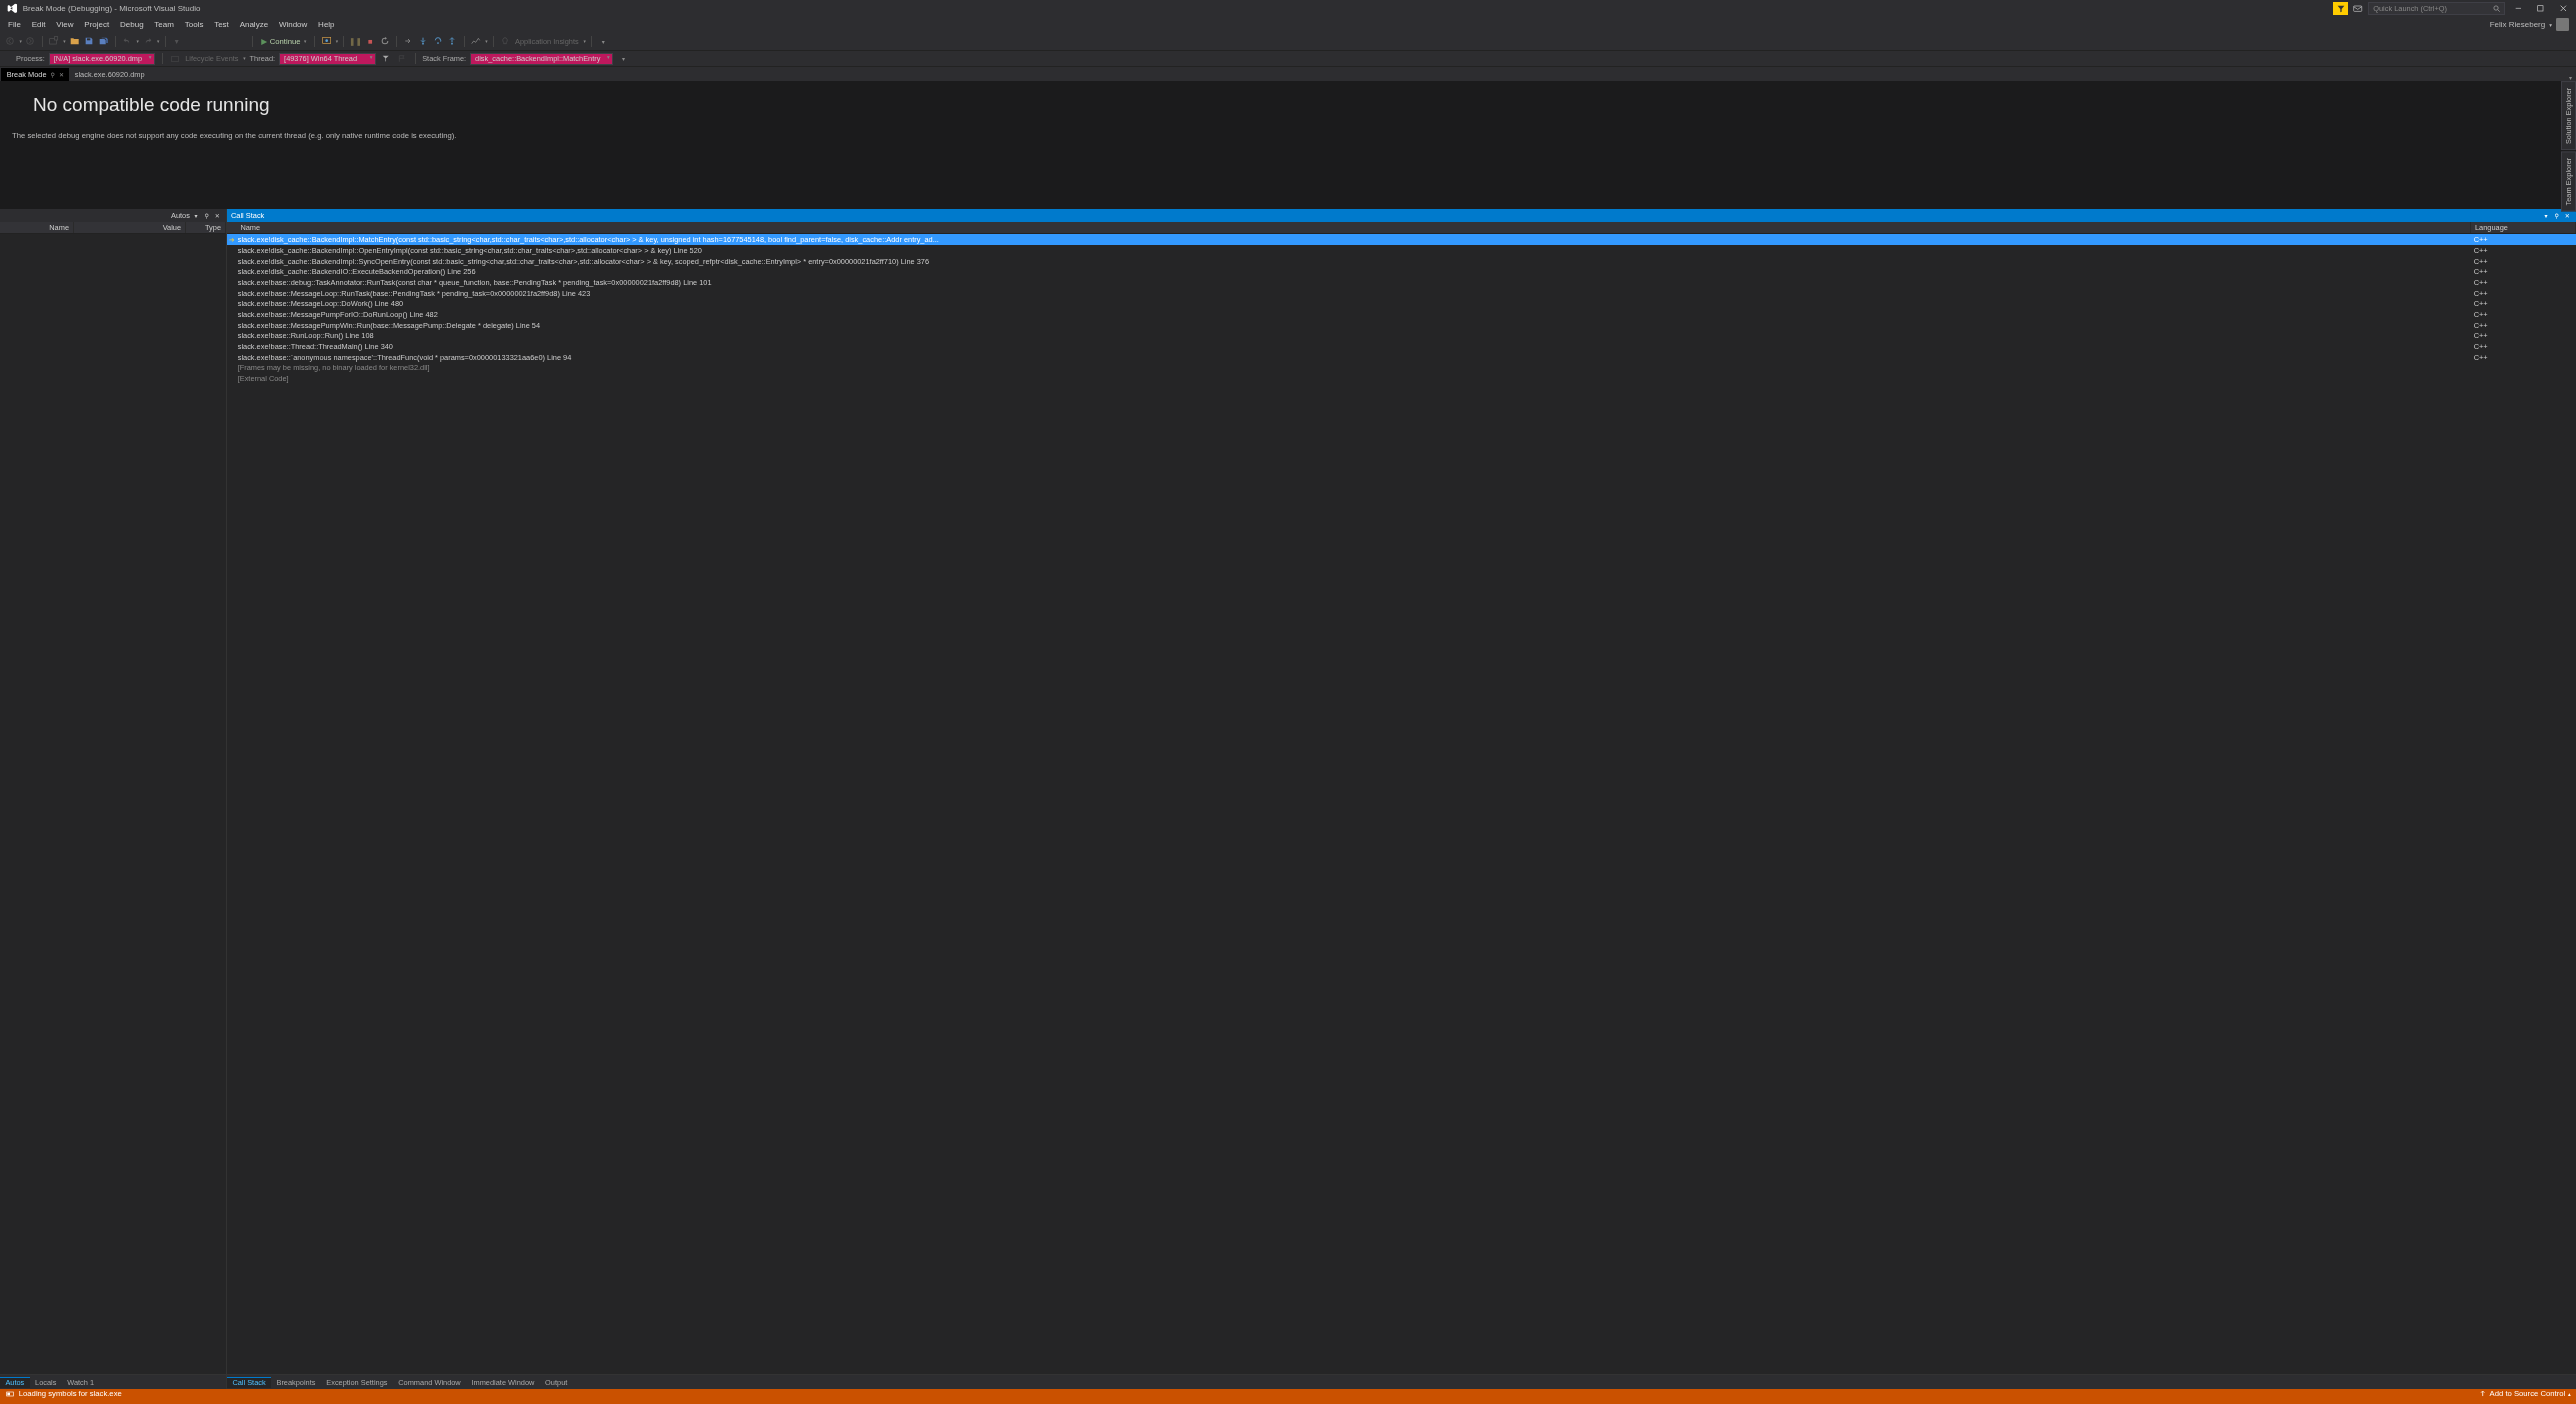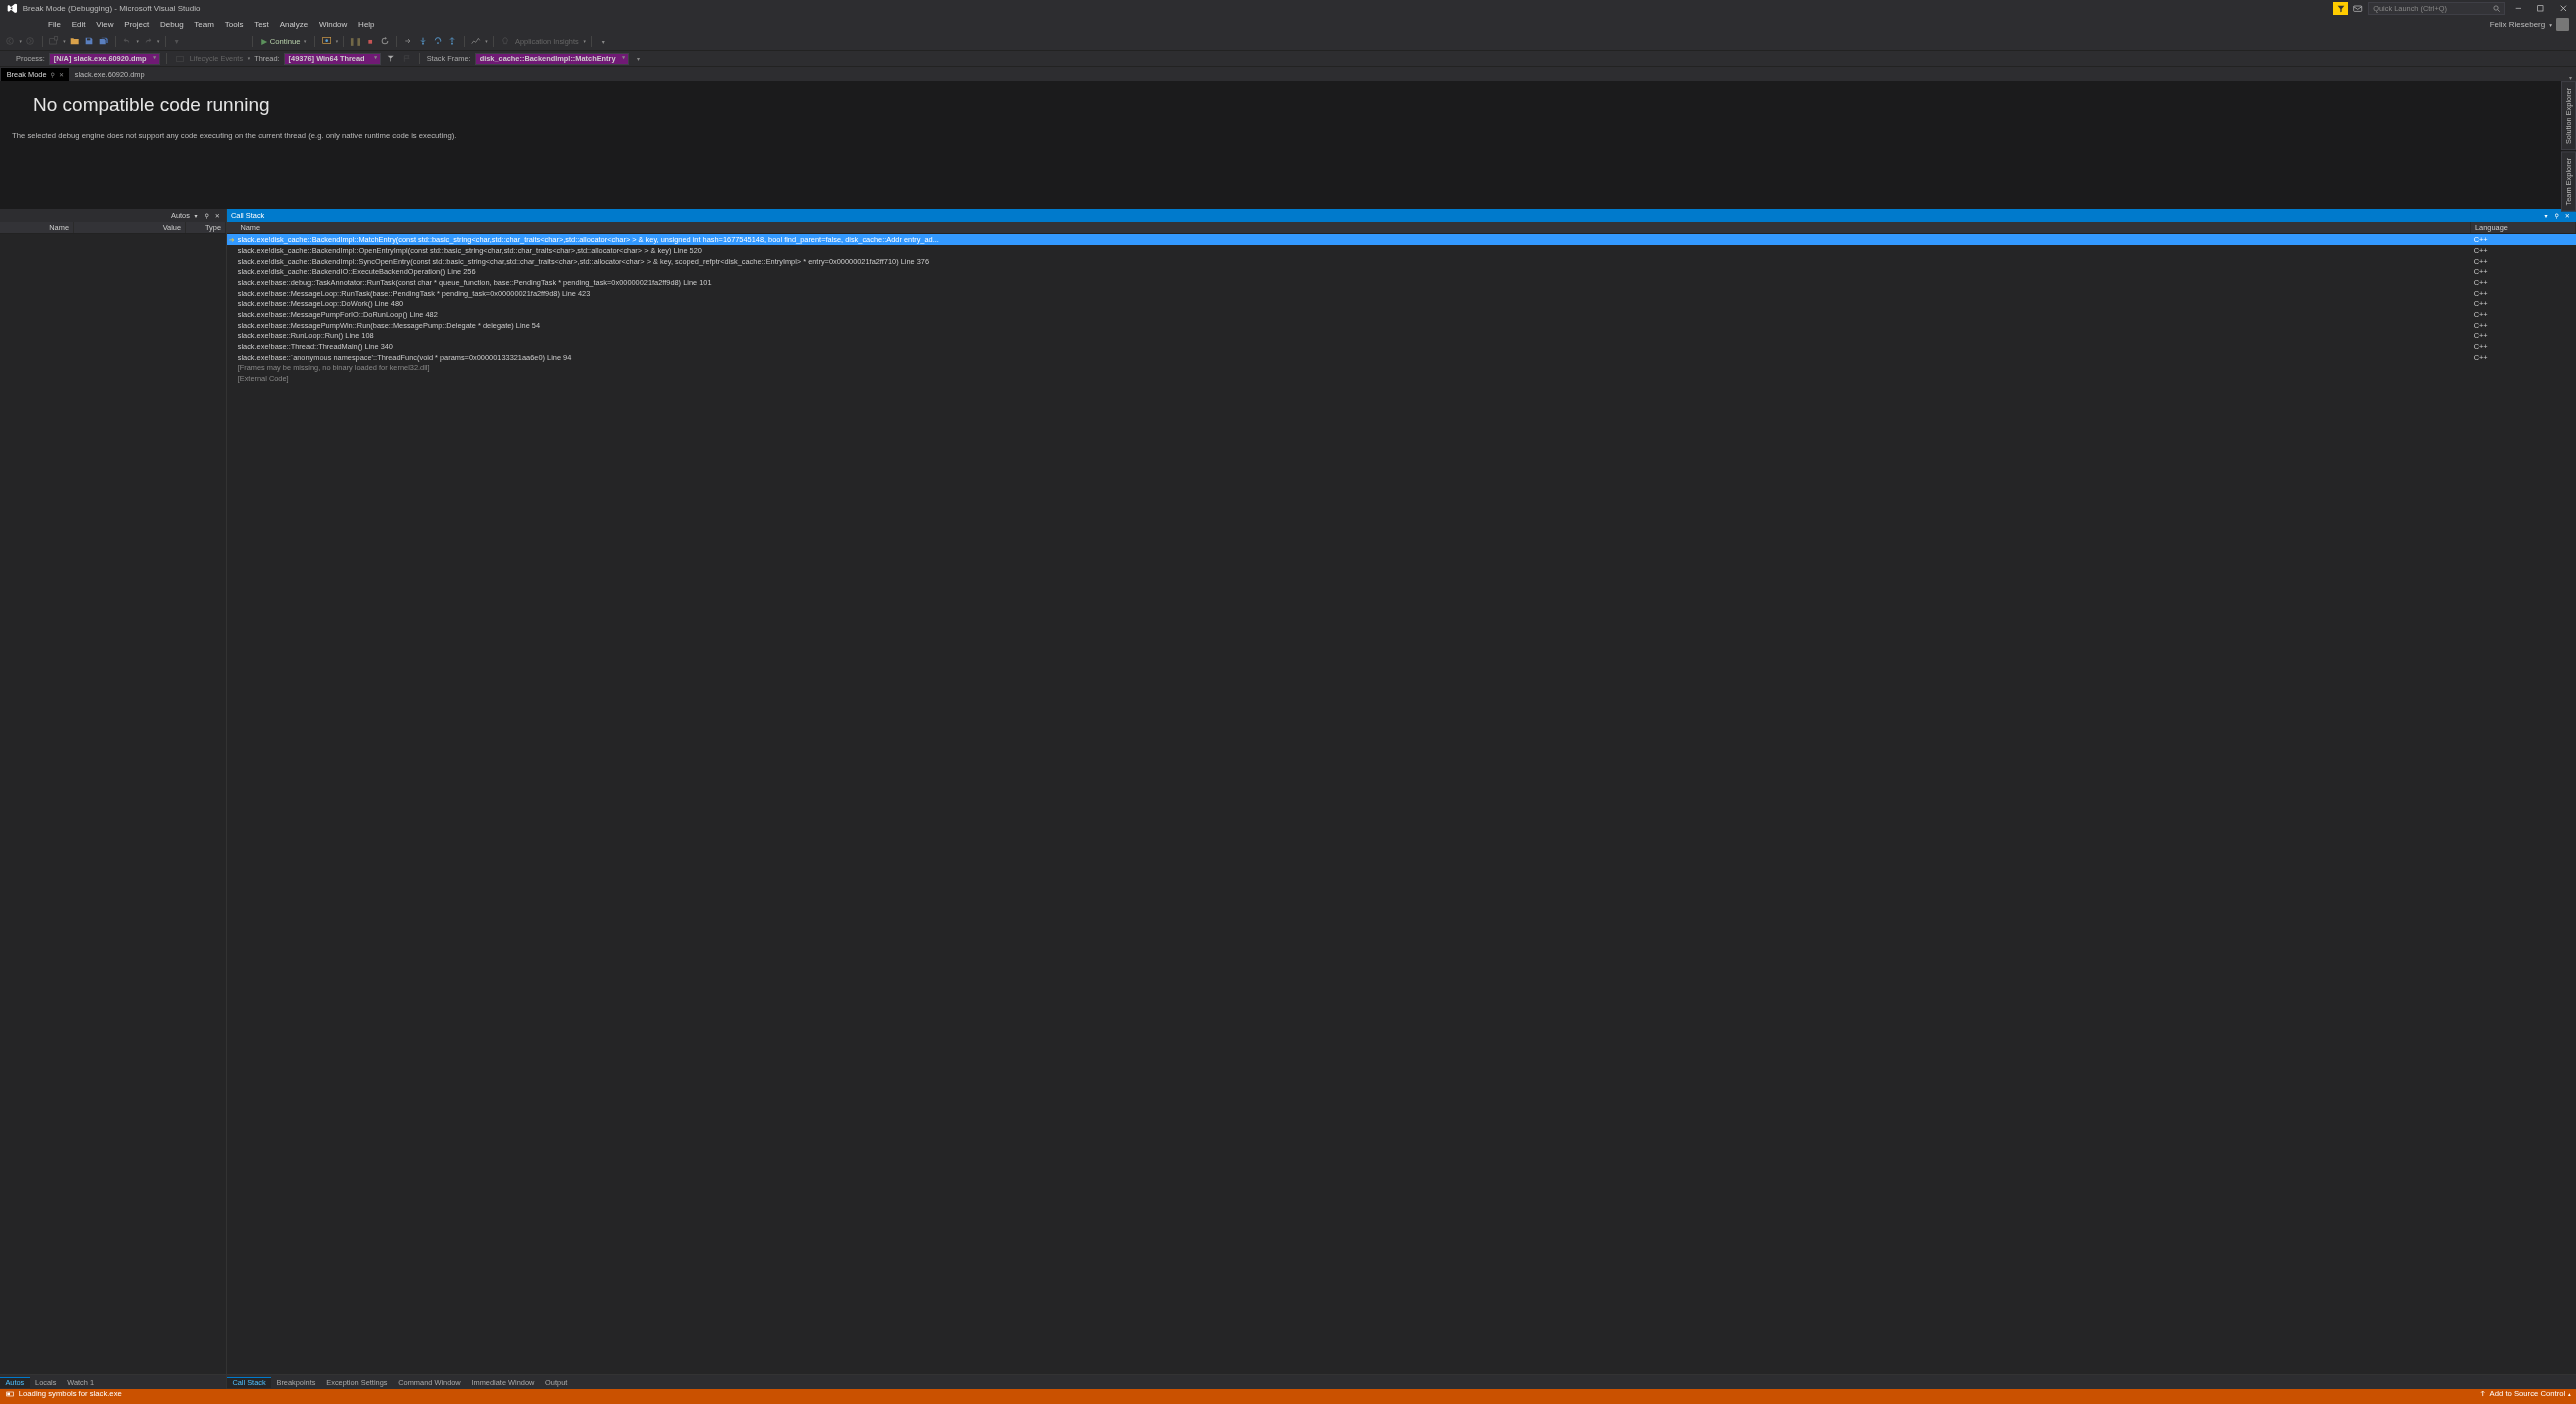--- a/index.html
+++ b/index.html
@@ -11,42 +11,42 @@
 .vs-logo { width: 12px; height: 12px; margin: 0 4px; display: inline-flex; align-items: center; justify-content: center; }
 .titlebar .title { flex: 0 0 auto; font-size: 8px; color: #bbb; }
 .titlebar-spacer { flex: 1; }
 .titlebar-right { display: flex; align-items: center; gap: 2.7px; }
 .filter-btn { background: #ffcc00; width: 14.8px; height: 13.4px; display: flex; align-items: center; justify-content: center; color: #333; }
 .notif-btn { width: 14.8px; height: 13.4px; display: flex; align-items: center; justify-content: center; color: #ccc; }
 .quick-launch { width: 137px; height: 13.4px; background: #333337; border: 0.7px solid #3f3f46; display: flex; align-items: center; padding: 0 4px; color: #888; font-size: 7.4px; justify-content: space-between; }
 .win-btn { width: 20px; height: 13.4px; display: flex; align-items: center; justify-content: center; color: #ccc; font-size: 6.7px; }
 
 
-.menubar { height: 14.8px; background: #2d2d30; display: flex; align-items: center; padding: 0 2.7px; color: #ccc; margin-left: 40px; }
+.menubar { height: 14.8px; background: #2d2d30; display: flex; align-items: center; padding: 0 2.7px; color: #ccc; }
 .menubar .item { padding: 1.3px 5.4px; cursor: default; font-size: 8px; }
 .menubar-spacer { flex: 1; }
 .user-area { display: flex; align-items: center; gap: 4px; padding: 0 4px; font-size: 8px; color: #bbb; }
 .avatar { width: 13.4px; height: 13.4px; background: #777; border-radius: 1.3px; }
 
 
 .toolbar { height: 19px; background: #2d2d30; border-bottom: 0.7px solid #222; display: flex; align-items: center; padding: 0 4px; gap: 2.7px; color: #888; }
 .tb-item { display: flex; align-items: center; gap: 2px; padding: 0 1.3px; font-size: 7.4px; }
 .tb-sep { width: 0.7px; height: 10.7px; background: #444; margin: 0 2.7px; }
 .tb-iconbtn { width: 12px; height: 12px; display: flex; align-items: center; justify-content: center; color: #888; }
 .tb-iconbtn.disabled { opacity: .4; }
 .tb-dropdown-arrow { font-size: 4.7px; color: #888; margin-left: 0.7px; }
 .continue-btn { display: flex; align-items: center; gap: 2.7px; color: #b5cea8; padding: 0 2.7px; }
 .continue-btn .play { color: #5c915c; }
 .pause-ico { color: #d9c06a; }
 .stop-ico { color: #c75555; }
 
 
 .ctxbar { height: 16px; background: #2d2d30; border-bottom: 0.7px solid #222; display: flex; align-items: center; padding: 0 16px; gap: 4px; font-size: 7.4px; color: #aaa; }
 .ctxbar .lbl { color: #aaa; }
-.ctxbar .combo { background: #701a75; border: 0.7px solid #3f3f46; padding: 0.7px 12px 0.7px 4px; position: relative; color: #ccc; min-width: 81px; display: inline-block; font-weight: bold; }
+.ctxbar .combo { background: #be185d; border: 0.7px solid #3f3f46; padding: 0.7px 12px 0.7px 4px; position: relative; color: #ccc; min-width: 81px; display: inline-block; }
 .ctxbar .combo::after { content: "▾"; position: absolute; right: 2.7px; top: 0.7px; font-size: 5.4px; color: #888; }
 
 
 .doctab-bar { height: 14.8px; background: #2d2d30; display: flex; align-items: flex-end; padding: 0 1.3px; border-bottom: 0.7px solid #1b1b1c; }
 .doctab { height: 13.4px; display: flex; align-items: center; padding: 0 5.4px; gap: 4px; font-size: 7.4px; color: #bbb; }
 .doctab.active { background: #000000; color: #ddd; }
 .doctab .pin, .doctab .close { font-size: 6px; color: #888; }
 .doctab-right { margin-left: auto; display: flex; align-items: center; padding: 0 2.7px; color: #888; font-size: 6px; }
 
 

